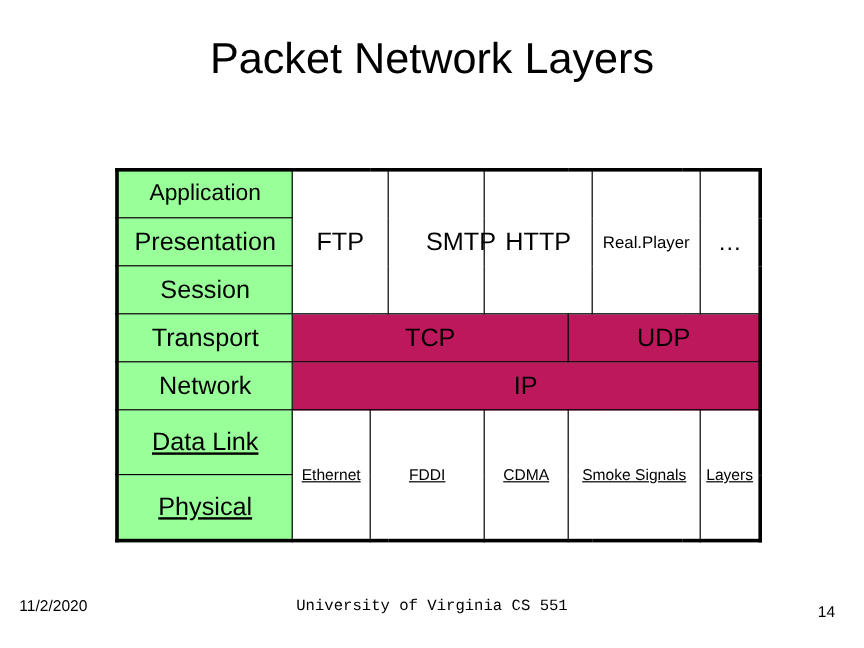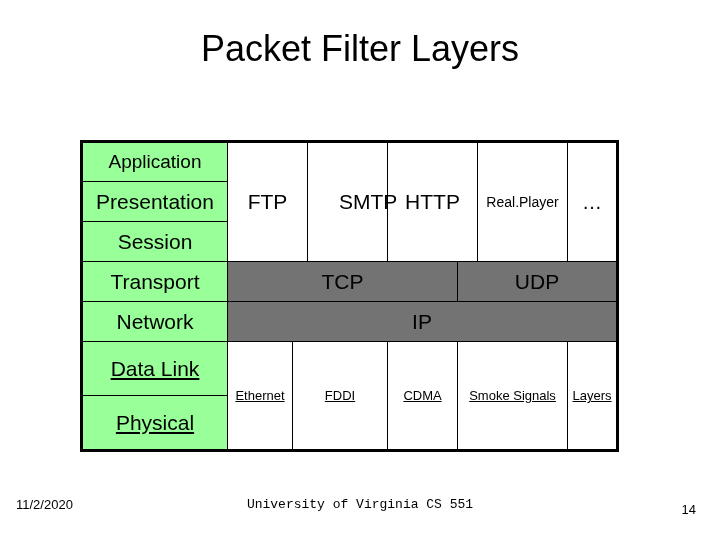--- a/index.html
+++ b/index.html
@@ -1,37 +1,37 @@
 <!DOCTYPE html>
 <html><head>
 <meta charset="utf-8">
 <style>
   html,body{margin:0;padding:0;background:#fff;font-family:Arial,Helvetica,sans-serif;}
   .slide{position:relative;width:720px;height:540px;box-sizing:border-box;}
   .title{position:absolute;top:28px;left:0;right:0;text-align:center;font-size:36px;}
-  .table{position:absolute;top:140px;left:80px;width:496px;border:3px solid #000;border-collapse:collapse;table-layout:fixed;}
+  .table{position:absolute;top:140px;left:96px;width:496px;border:3px solid #000;border-collapse:collapse;table-layout:fixed;}
   .table td{border:1px solid #000;padding:0;text-align:center;vertical-align:middle;}
   .osi{background:#99ff99;font-size:21px;}
-  .yellow{background:#737373;}
+  .yellow{background:#be185d;}
   .apps td{font-size:19px;}
   .row{height:40px;}
   .smallrow td{font-size:13px;height:53px;text-decoration:underline;}
   .transport-tcp{font-size:21px;}
   .transport-udp{font-size:21px;}
   .ip{font-size:21px;margin-left:48px;}
   .footer-date{position:absolute;bottom:28px;left:16px;font-size:13px;}
   .footer-center{position:absolute;bottom:28px;left:0;right:0;text-align:center;font-size:13px;font-family:Liberation Mono, monospace;}
   .footer-num{position:absolute;bottom:23px;right:24px;font-size:13px;}
 </style>
 </head>
 <body>
 
 <div class="slide">
 
-  <div class="title">Packet Filter Layers</div>
+  <div class="title">Packet Network Layers</div>
 
   <table class="table">
     <colgroup>
       <col style="width:146px">
       <col style="width:65px">
       <col style="width:15px">
       <col style="width:80px">
       <col style="width:70px">
       <col style="width:20px">
       <col style="width:75px">

